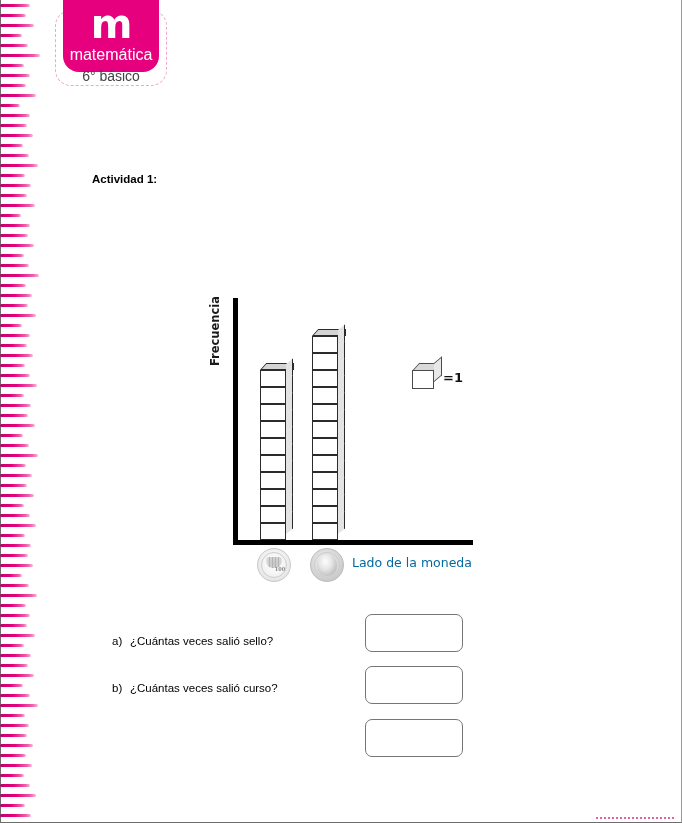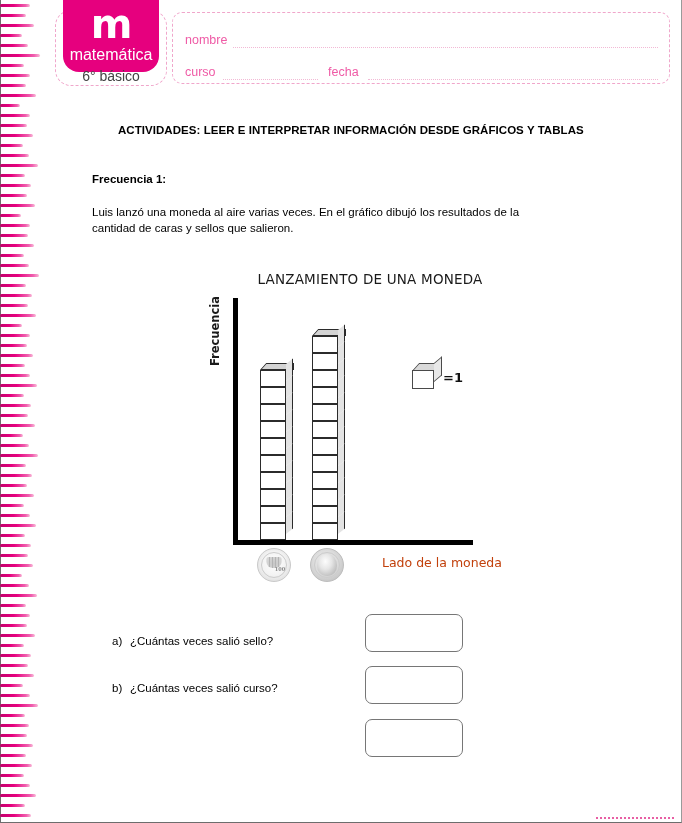--- a/index.html
+++ b/index.html
@@ -333,23 +333,22 @@
     width: 20px; height: 22px;
     border-radius: 50% 50% 45% 45%;
     background: radial-gradient(ellipse at 42% 34%, #fdfdfd 0%, #e6e6e6 38%, #c2c2c2 72%, #ababab 100%);
     opacity: .95;
   }
   #x-axis-name {
     position: absolute;
     left: 152px; top: 290px;
     font-family: "DejaVu Sans", sans-serif;
     font-size: 12.5px;
-    color: #c2410c;
+    color: #0369a1;
     white-space: nowrap;
-    margin-left: 30px;
   }
 
   
   .q-row {
     position: absolute;
     left: 112px;
     font-size: 11.5px;
     color: #000000;
   }
   .q-letter {
@@ -467,37 +466,24 @@
 
   <div id="logo-wrap">
     <div id="logo-dash"></div>
     <div id="logo-box">
       <div id="logo-m">m</div>
       <div id="logo-word">matemática</div>
     </div>
     <div id="logo-level">6° básico</div>
   </div>
 
-  <div id="name-box">
-    <span class="field-label" style="left:12px; top:20px;">nombre</span>
-    <div class="dot-line" style="left:60px; top:34px; width:425px;"></div>
-
-    <span class="field-label" style="left:12px; top:52px;">curso</span>
-    <div class="dot-line" style="left:50px; top:66px; width:95px;"></div>
-
-    <span class="field-label" style="left:155px; top:52px;">fecha</span>
-    <div class="dot-line" style="left:195px; top:66px; width:290px;"></div>
-  </div>
-
-  <div id="act-title">ACTIVIDADES: LEER E INTERPRETAR INFORMACIÓN DESDE GRÁFICOS Y TABLAS</div>
-  <div id="act-1">Frecuencia 1:</div>
-  <div id="intro">Luis lanzó una moneda al aire varias veces. En el gráfico dibujó los resultados de la cantidad de caras y sellos que salieron.</div>
+
+  <div id="act-1">Actividad 1:</div>
 
   <div id="chart">
-    <div id="chart-title">LANZAMIENTO DE UNA MONEDA</div>
     <div id="y-axis-label">Frecuencia</div>
     <div id="y-axis"></div>
     <div id="x-axis"></div>
 
     <div class="stack" id="stack-0" style="left:60px;">
         <div class="cube cube-top">
           <div class="top"></div>
           <div class="top-side"></div>
           <div class="sideface"></div>
           <div class="face"></div>

